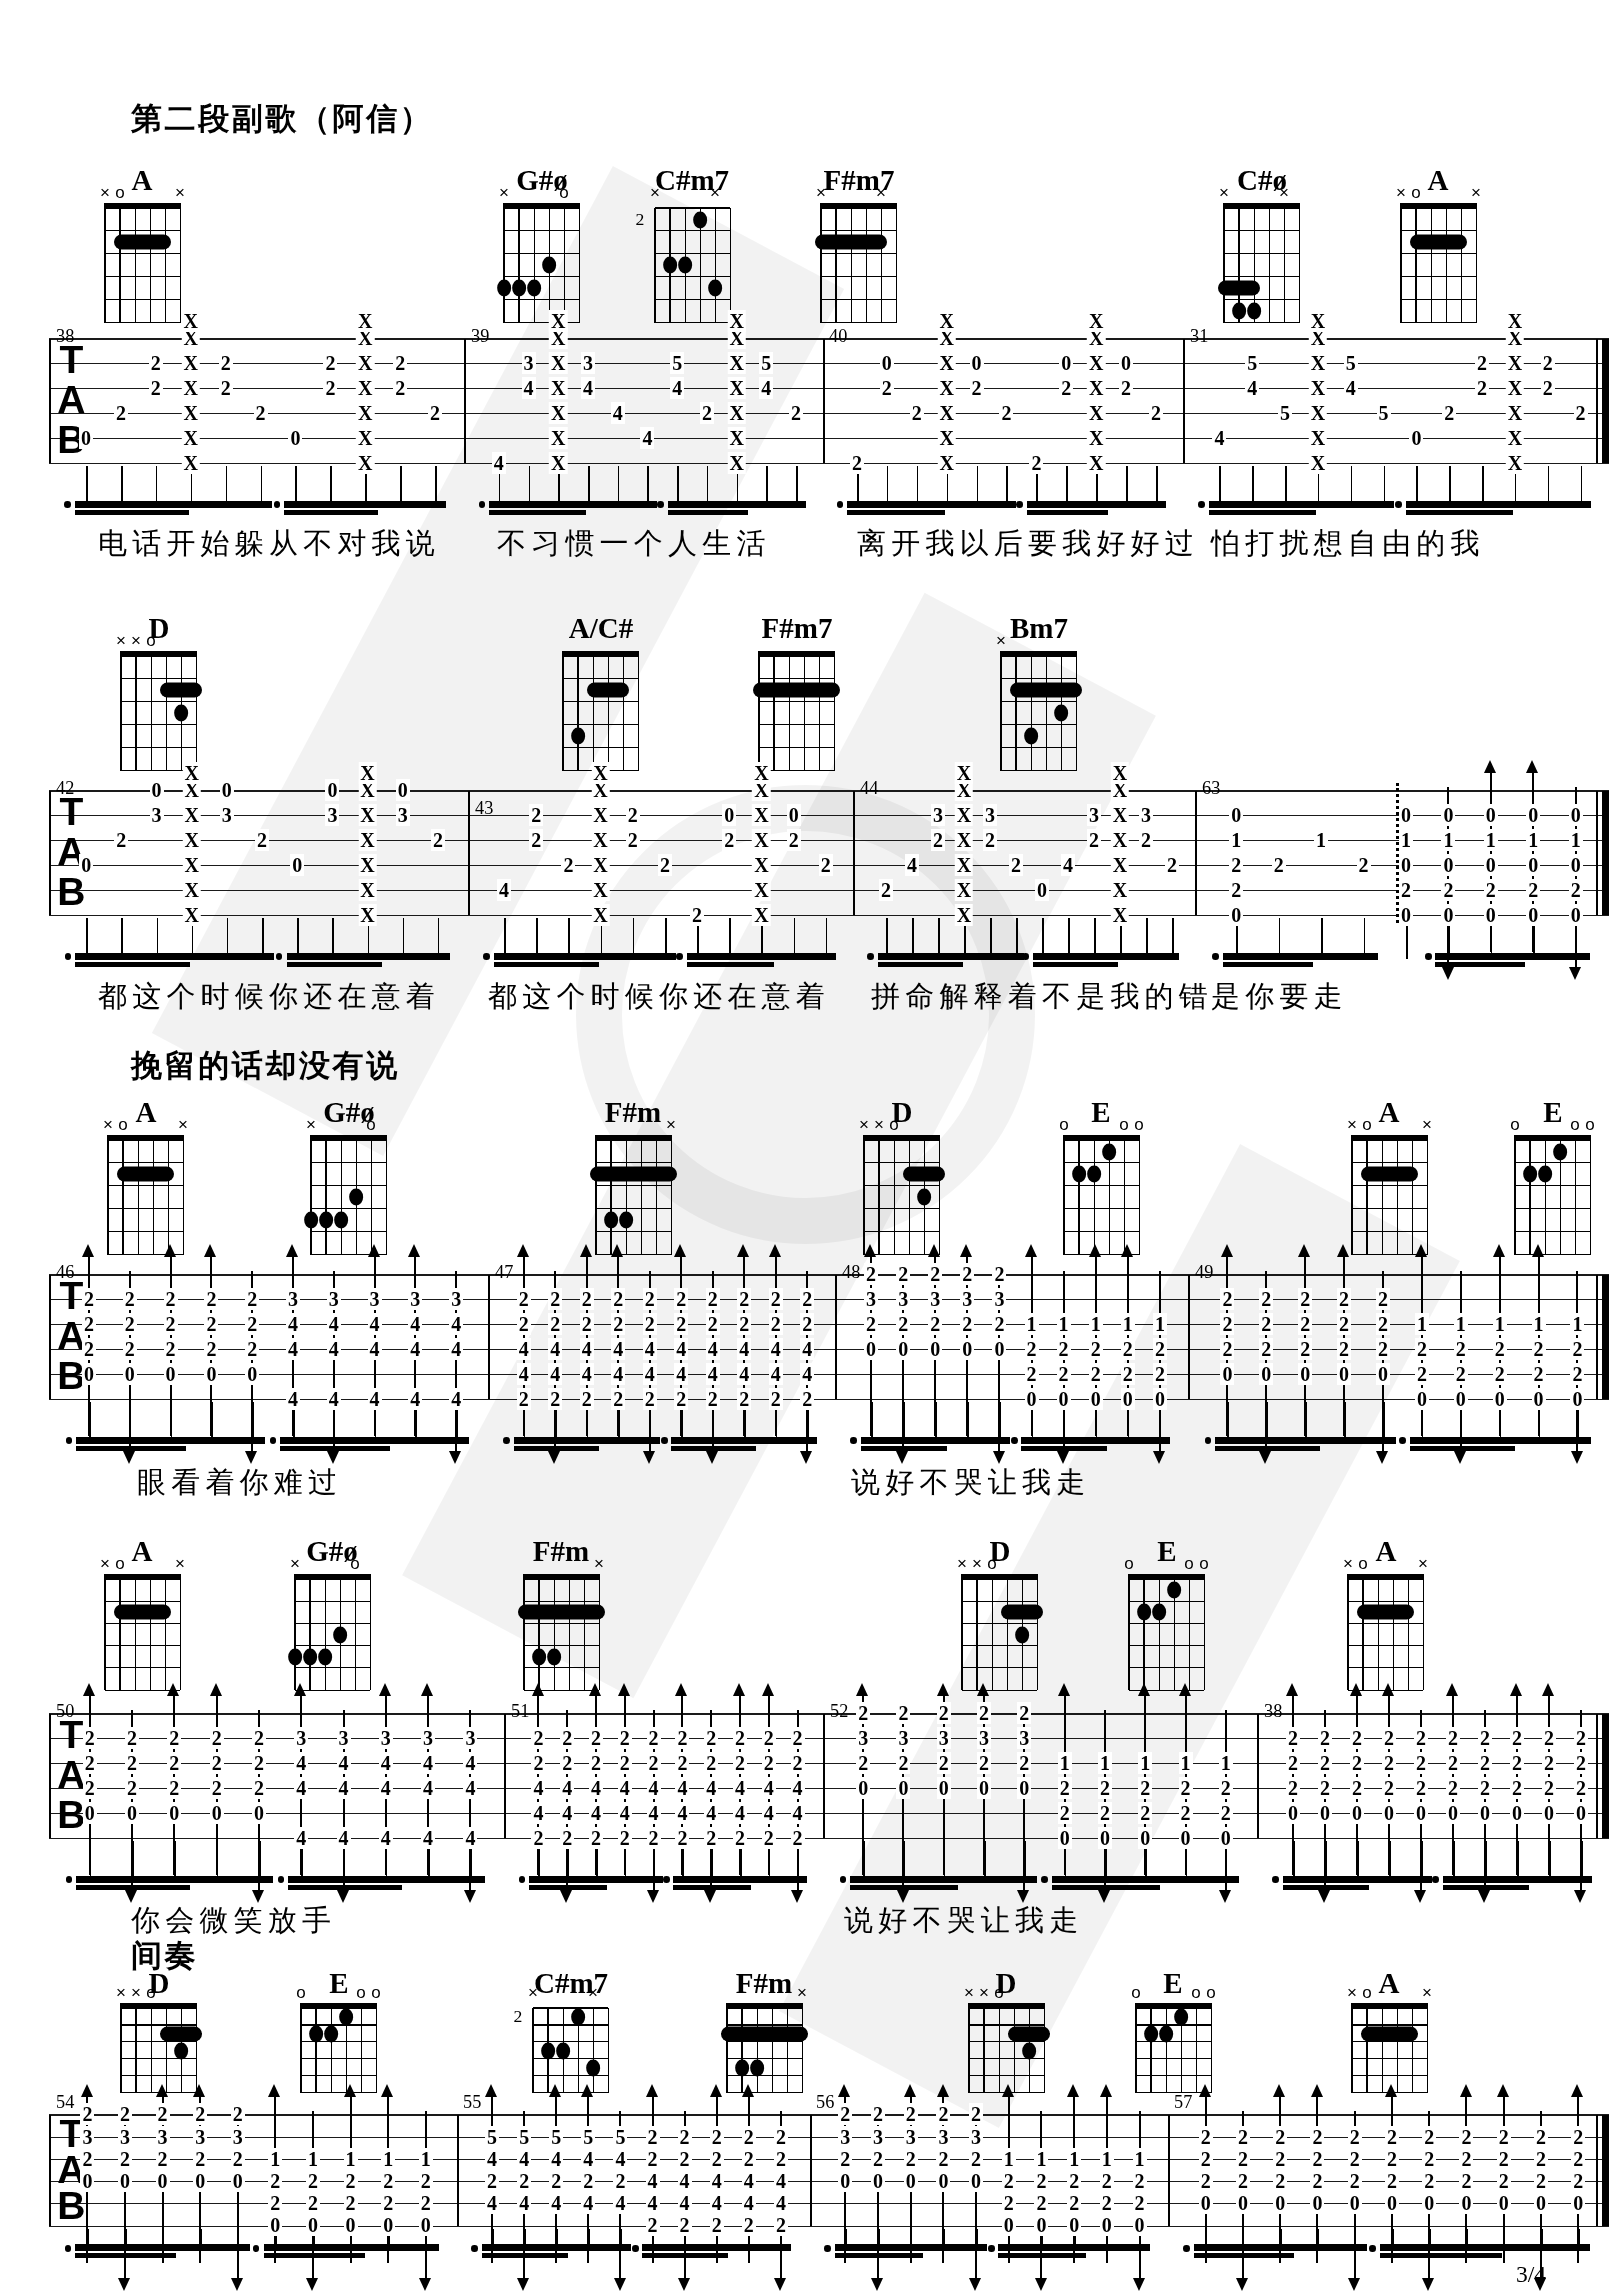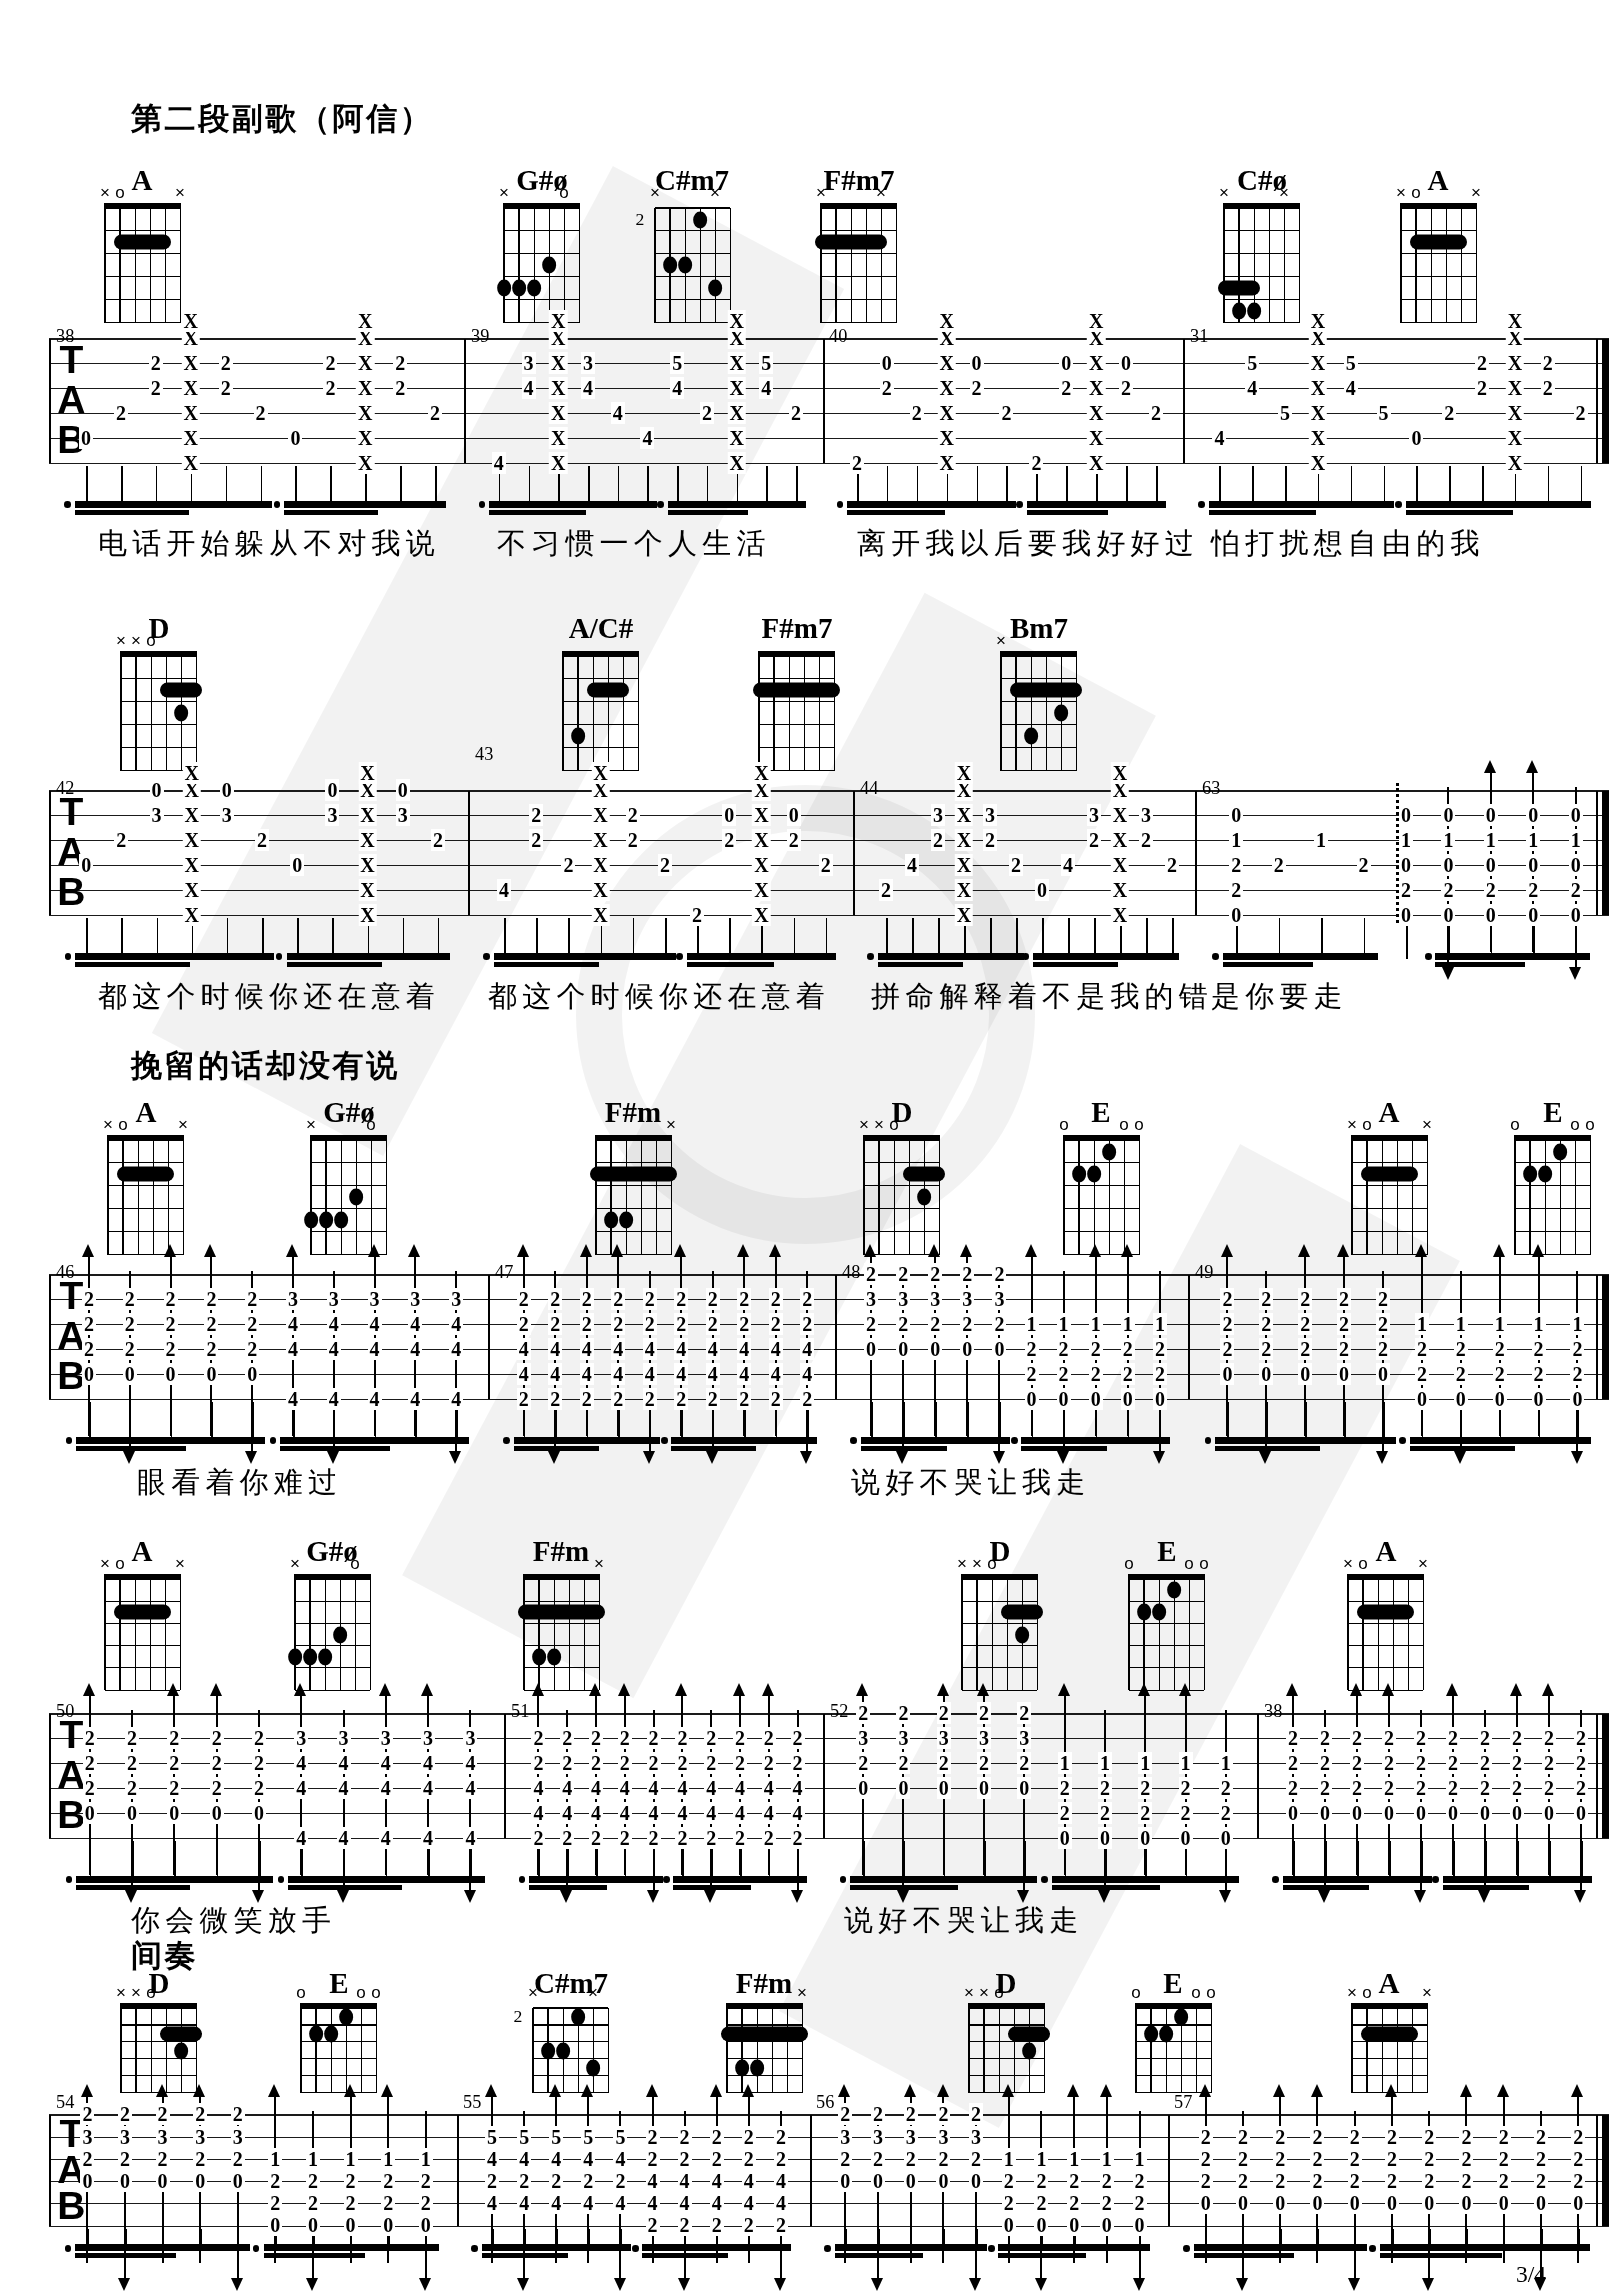--- a/index.html
+++ b/index.html
@@ -1273,21 +1273,21 @@
         </div>
         <div class="beamb" style="left: 7.6px; width: 155px; top: 162px;"></div>
         <div class="beamb2" style="left: 7.6px; width: 90px; top: 171px;"></div>
         <div class="bdot" style="left: -2.8px; top: 162px;"></div>
         <div class="beamb" style="left: 220px; width: 155px; top: 162px;"></div>
         <div class="beamb2" style="left: 220px; width: 90px; top: 171px;"></div>
         <div class="bdot" style="left: 210px; top: 162px;"></div>
       </div>
     </div>
     <div class="mnum" style="left: 56px; top: 778px;">42</div>
-    <div class="mnum" style="left: 475px; top: 744px;">43</div>
+    <div class="mnum" style="left: 475px; top: 798px;">43</div>
     <div class="mnum" style="left: 860px; top: 778px;">44</div>
     <div class="mnum" style="left: 1202px; top: 778px;">63</div>
     <div class="lyric" style="left: 98px; top: 977px;">都这个时候你还在意着</div>
     <div class="lyric" style="left: 488px; top: 977px;">都这个时候你还在意着</div>
     <div class="lyric" style="left: 871px; top: 977px;">拼命解释着不是我的错</div>
     <div class="lyric" style="left: 1211px; top: 977px;">是你要走</div>
     <div class="staff" style="top: 1275px; height: 124px;">
       <div class="sline" style="top: -0.7px;"></div>
       <div class="sline" style="top: 24px;"></div>
       <div class="sline" style="top: 49px;"></div>

